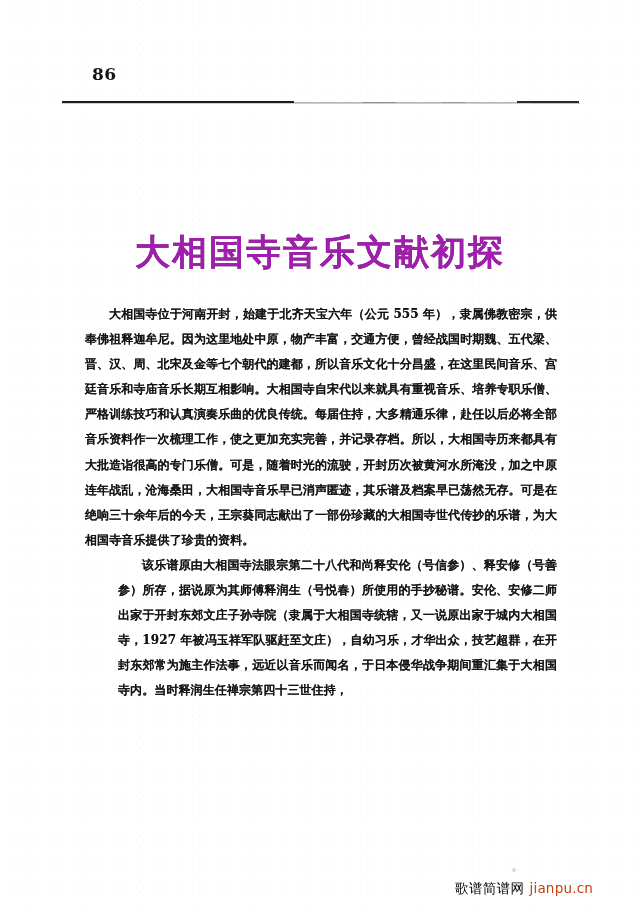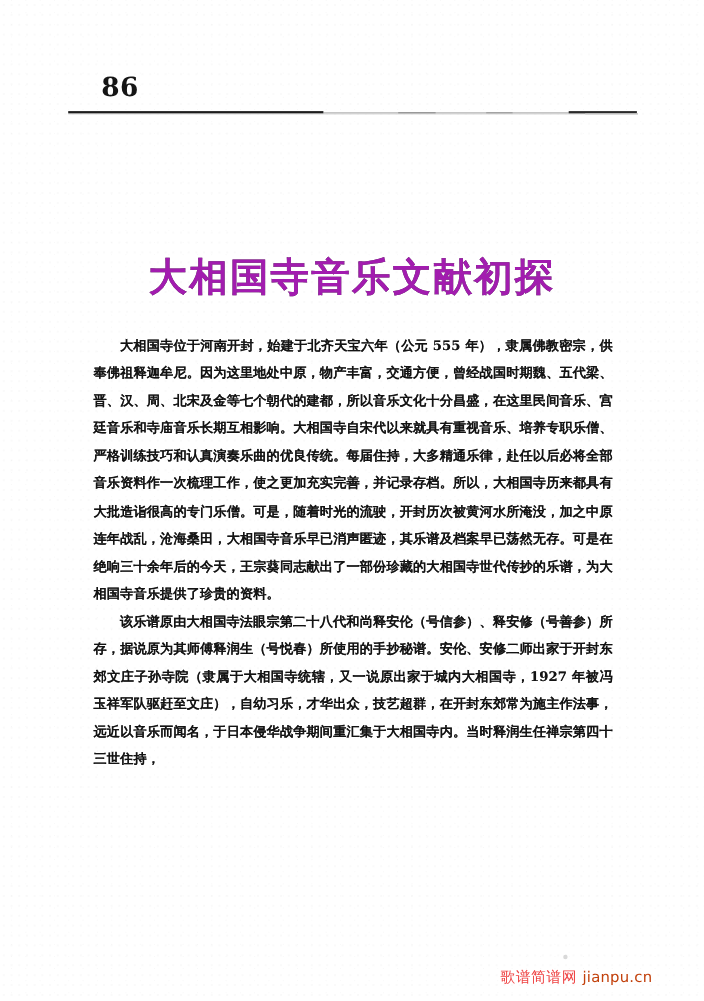--- a/index.html
+++ b/index.html
@@ -33,21 +33,21 @@
     inset: 0;
   }
 
   
   .folio {
     position: absolute;
     left: 92px;
     top: 64px;
     font-family: "DejaVu Serif", serif;
     font-weight: 700;
-    font-size: 24px;
+    font-size: 17px;
     letter-spacing: .5px;
     color: #151515;
   }
 
   .rule-wrap {
     position: absolute;
     left: 62px;
     top: 101px;
     width: 518px;
     height: 4px;
@@ -92,37 +92,37 @@
     font-weight: 700;
     font-size: 12px;
     line-height: 25.1px;
     color: #131313;
     text-align: justify;
     text-justify: inter-character;
     letter-spacing: .1px;
     margin: 0;
     text-shadow: 0 0 .55px rgba(0,0,0,.6);
   }
-  .para + .para { margin-top: 0; }
+  .para + .para { margin-top: 0; margin-left: 33px; }
   .indent { text-indent: 2em; }
 
   
   .watermark {
     position: absolute;
     left: 455px;
     top: 880px;
     display: flex;
     align-items: baseline;
     gap: 5px;
     white-space: nowrap;
   }
   .wm-cn {
     font-family: "DejaVu Serif", serif;
     font-size: 13.5px;
-    color: #ef4444;
+    color: #000000;
     letter-spacing: .4px;
   }
   .wm-en {
     font-family: "DejaVu Sans", sans-serif;
     font-size: 13.5px;
     color: #c2410c;
     letter-spacing: .2px;
   }
   .wm-tick {
     position: absolute;

